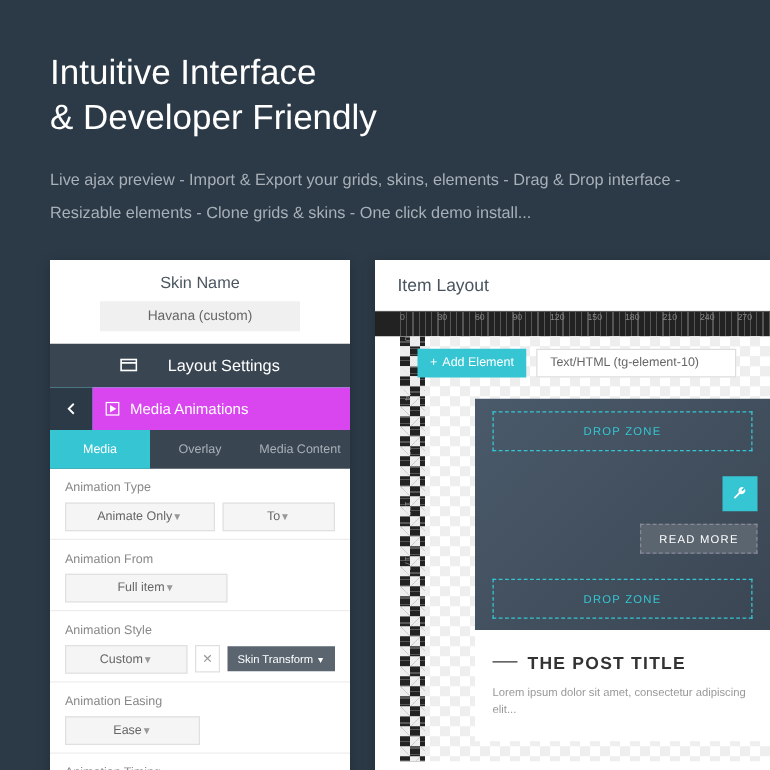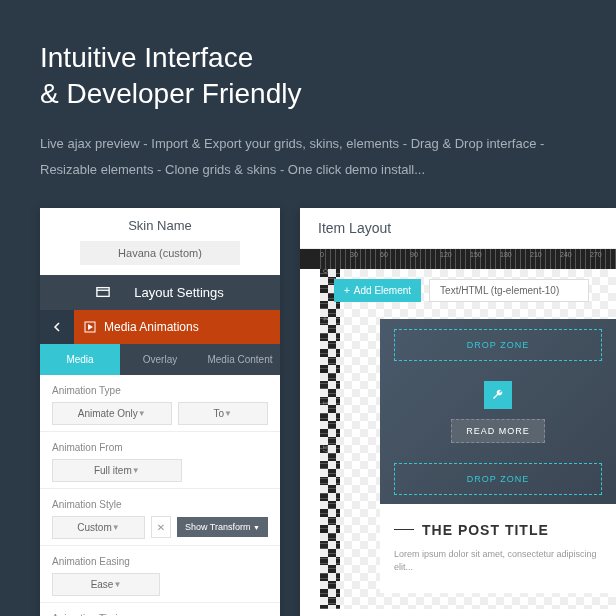--- a/index.html
+++ b/index.html
@@ -11,21 +11,21 @@
 .panel-left { width: 240px; background: #fff; box-shadow: 0 2px 10px rgba(0,0,0,0.2); }
 .panel-right { flex: 1; background: #fff; box-shadow: 0 2px 10px rgba(0,0,0,0.2); }
 .skin-header { padding: 10px; text-align: center; }
 .skin-header h3 { color: #4a5560; font-size: 13px; font-weight: 400; margin-bottom: 8px; }
 .skin-input-wrap { padding: 0 30px; }
 .skin-input { background: #f0f0f0; border: none; padding: 6px 8px; font-size: 11px; color: #666; width: 100%; text-align: center; }
 .layout-bar { background: #3a4552; color: #fff; padding: 10px; text-align: center; font-size: 13px; display: flex; align-items: center; justify-content: center; gap: 24px; }
 .layout-bar svg { width: 14px; height: 14px; }
 .media-nav { background: #36c6d3; color: #fff; display: flex; align-items: center; }
 .media-nav .back { background: #2c3a47; width: 34px; height: 34px; display: flex; align-items: center; justify-content: center; font-size: 14px; }
-.media-nav .label { flex: 1; padding: 0 10px; font-size: 12px; display: flex; align-items: center; gap: 8px; background: #c2410c; height: 34px; }
+.media-nav .label { flex: 1; padding: 0 10px; font-size: 12px; display: flex; align-items: center; gap: 8px; background: #d946ef; height: 34px; }
 .tabs { display: flex; background: #3a4552; }
 .tab { flex: 1; padding: 10px 4px; text-align: center; font-size: 10px; color: #a8b0b8; cursor: pointer; }
 .tab.active { background: #36c6d3; color: #fff; }
 .form-section { padding: 10px 12px 6px 12px; border-bottom: 1px solid #eee; }
 .form-section label { display: block; font-size: 10px; color: #888; margin-bottom: 6px; }
 .form-row { display: flex; gap: 6px; align-items: center; }
 .select { background: #f5f5f5; border: 1px solid #e0e0e0; padding: 5px 8px; font-size: 10px; color: #666; display: flex; align-items: center; justify-content: center; min-width: 0; }
 .select .caret { font-size: 8px; color: #999; }
 .btn-small { background: #5a6570; color: #fff; font-size: 9px; padding: 5px 8px; border: none; white-space: nowrap; }
 .close-x { width: 20px; height: 22px; border: 1px solid #e0e0e0; display: flex; align-items: center; justify-content: center; font-size: 10px; color: #999; }
@@ -37,21 +37,21 @@
 .ruler-v { width: 20px; background: #222; position: absolute; left: 0; top: 0; bottom: 0; overflow: hidden; }
 .ruler-v::before { content: ''; position: absolute; inset: 0; background: repeating-linear-gradient(0deg, #555 0, #555 1px, transparent 1px, transparent 5px); }
 .ruler-v .tick { position: absolute; color: #888; font-size: 7px; left: 2px; writing-mode: vertical-rl; }
 .ruler-corner { width: 20px; height: 20px; background: #222; position: absolute; left: 0; top: 0; }
 .canvas-body { margin-left: 20px; position: relative; height: 340px; }
 .toolbar-row { display: flex; gap: 8px; padding: 10px 14px; align-items: center; background-image: linear-gradient(45deg,#eee 25%,transparent 25%),linear-gradient(-45deg,#eee 25%,transparent 25%),linear-gradient(45deg,transparent 75%,#eee 75%),linear-gradient(-45deg,transparent 75%,#eee 75%); background-size: 16px 16px; background-position: 0 0, 0 8px, 8px -8px, -8px 0; }
 .btn-add { background: #36c6d3; color: #fff; border: none; padding: 6px 10px; font-size: 10px; display: flex; align-items: center; gap: 4px; }
 .text-box { background: #fff; border: 1px solid #ddd; padding: 5px 10px; font-size: 10px; color: #666; flex: 1; max-width: 160px; }
 .overlay-area { position: absolute; left: 60px; right: 0; top: 50px; background: linear-gradient(135deg, #4a5a6a, #3a4552); padding-bottom: 10px; }
 .dropzone { border: 1px dashed #36c6d3; color: #36c6d3; text-align: center; padding: 10px; font-size: 9px; margin: 10px 14px; letter-spacing: 1px; }
-.element-row { display: flex; justify-content: center; align-items: center; gap: 10px; padding: 10px; flex-direction: column; }
+.element-row { display: flex; justify-content: center; align-items: flex-end; gap: 10px; padding: 10px; flex-direction: column; }
 .icon-box { width: 28px; height: 28px; background: #36c6d3; display: flex; align-items: center; justify-content: center; }
 .read-more { background: #5a6570; color: #fff; border: 1px dashed #889; padding: 6px 14px; font-size: 9px; letter-spacing: 1px; }
 .post-area { position: absolute; left: 60px; right: 0; top: 235px; background: #fff; padding: 18px 14px; }
 .post-title-row { display: flex; align-items: center; gap: 8px; font-size: 14px; color: #333; letter-spacing: 1px; font-weight: 600;}
 .post-title-row::before { content: ''; width: 20px; height: 1px; background: #333; }
 .post-body { font-size: 9px; color: #999; line-height: 1.5; margin-top: 10px; }
 .checker-bg { background-image: linear-gradient(45deg,#eee 25%,transparent 25%),linear-gradient(-45deg,#eee 25%,transparent 25%),linear-gradient(45deg,transparent 75%,#eee 75%),linear-gradient(-45deg,transparent 75%,#eee 75%); background-size: 16px 16px; background-position: 0 0, 0 8px, 8px -8px, -8px 0; position: absolute; inset: 0; z-index: 0; }
 </style>
 </head>
 <body>
@@ -124,21 +124,21 @@
     <div class="form-section">
       <label>Animation Style</label>
       <div class="form-row">
         <div class="select" style="flex:1">
             <span>Custom</span>
             <span class="caret">▼</span>
           </div>
         <div class="close-x">
             <span>✕</span>
           </div>
-        <button class="btn-small"><span>Show Transform</span> <span style="font-size:7px">▼</span></button>
+        <button class="btn-small"><span>Skin Transform</span> <span style="font-size:7px">▼</span></button>
       </div>
     </div>
 
     <div class="form-section">
       <label>Animation Easing</label>
       <div class="select" style="width:50%">
           <span>Ease</span>
           <span class="caret">▼</span>
         </div>
     </div>

